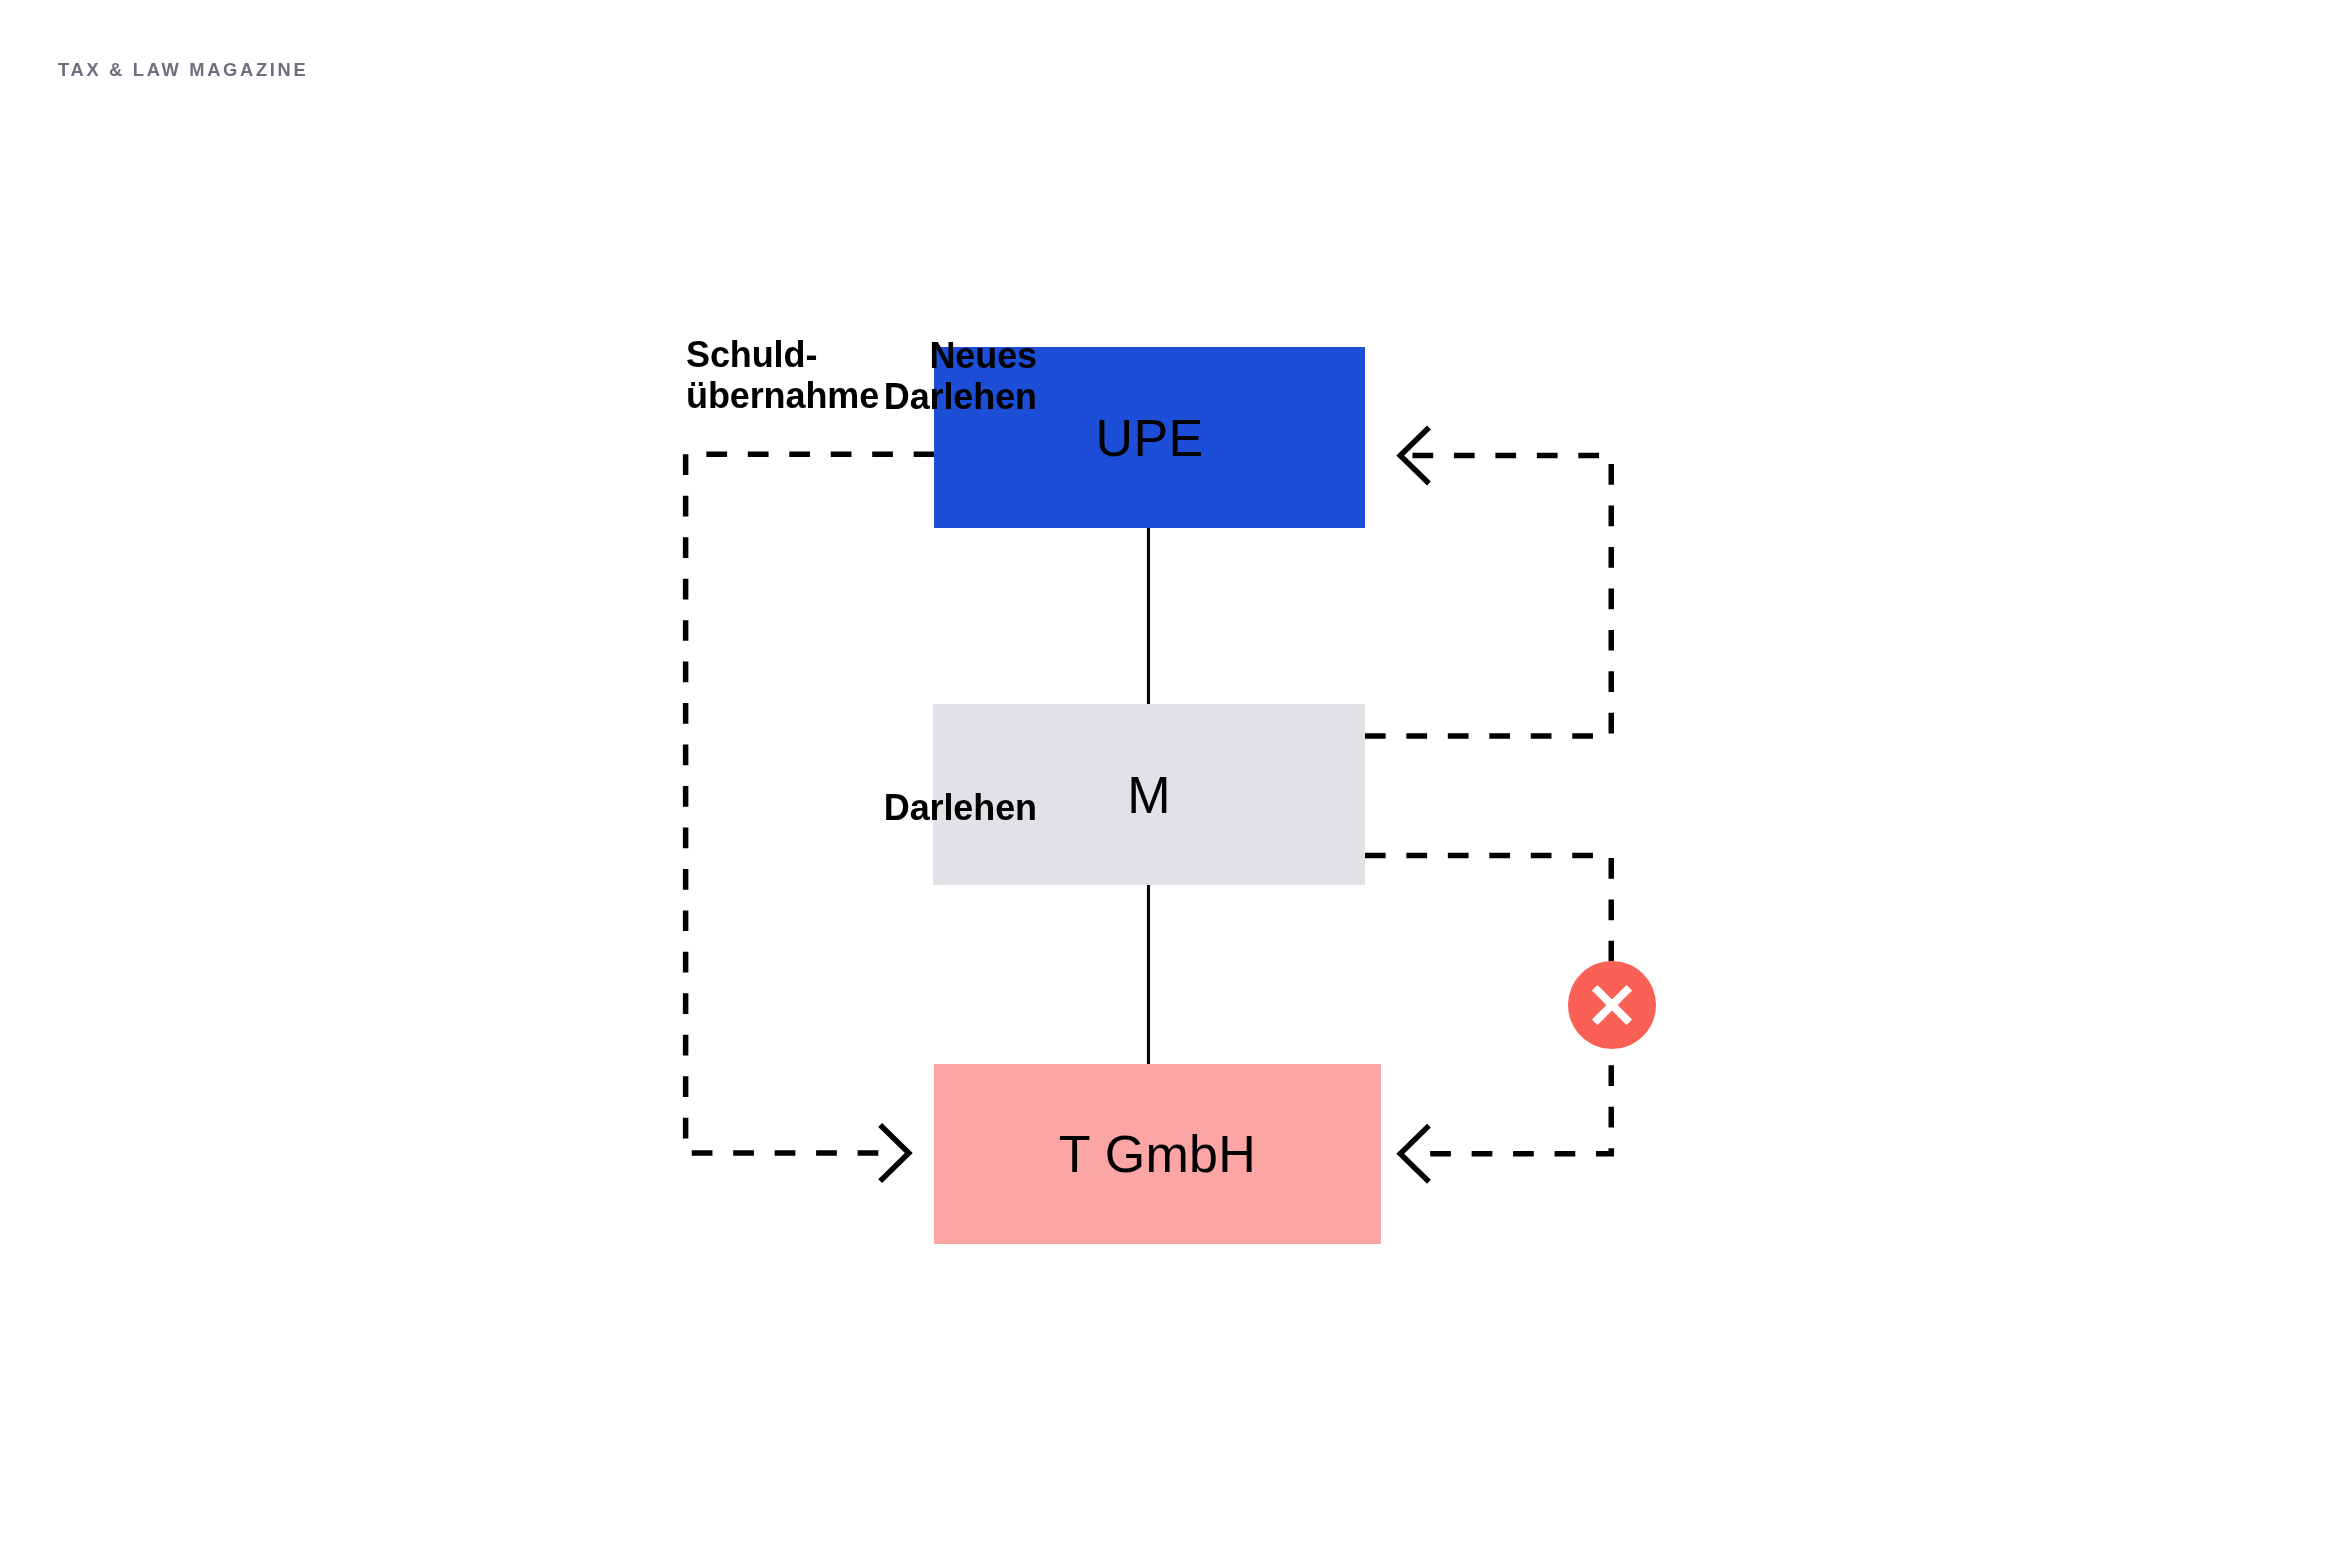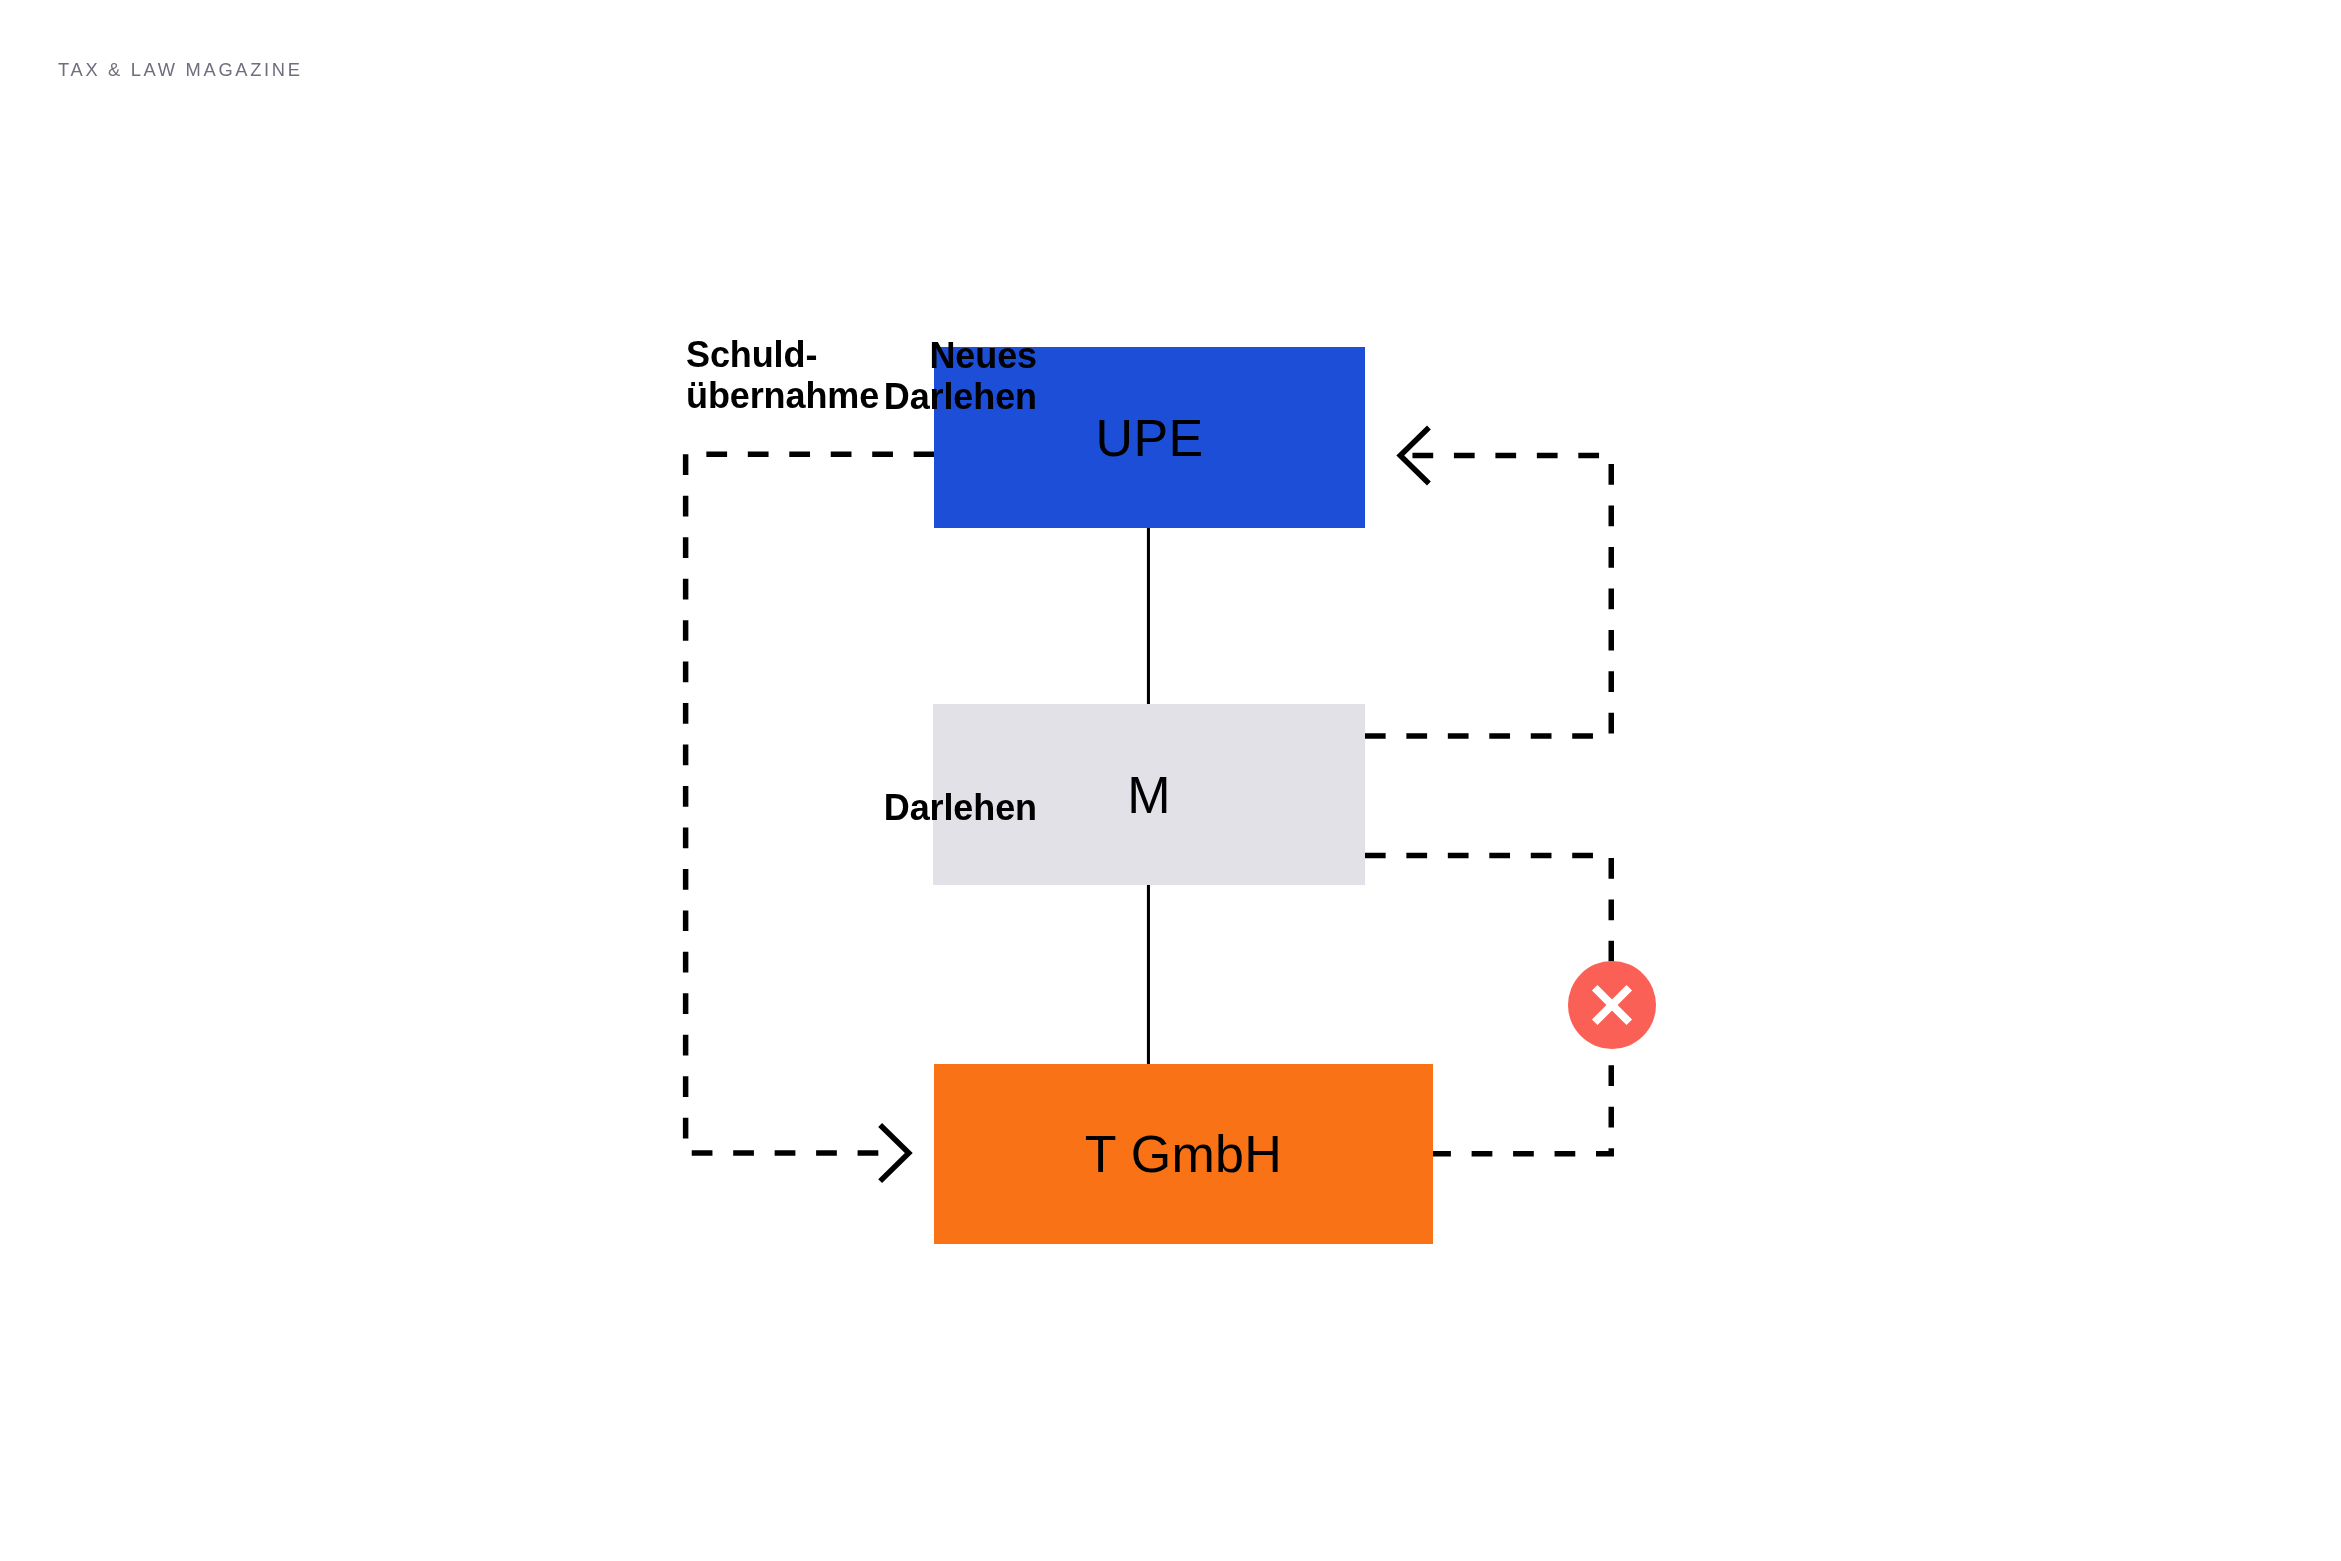--- a/index.html
+++ b/index.html
@@ -15,21 +15,21 @@
     overflow: hidden;
     font-family: "Liberation Sans", sans-serif;
   }
 
   
   #magazine-header {
     position: absolute;
     left: 58px;
     top: 59px;
     font-size: 18.3px;
-    font-weight: 400;
+    font-weight: 700;
     letter-spacing: 2.7px;
     color: #6e6e7d;
     white-space: nowrap;
   }
 
   
   #diagram-svg {
     position: absolute;
     left: 0;
     top: 0;
@@ -62,23 +62,23 @@
   #box-m {
     left: 933px;
     top: 704px;
     width: 432px;
     height: 181px;
     background: #e2e1e7;
   }
   #box-tgmbh {
     left: 934px;
     top: 1064px;
-    width: 499px;
+    width: 447px;
     height: 180px;
-    background: #f97316;
+    background: #fca5a5;
   }
 
   
   .flow-label {
     position: absolute;
     font-size: 36px;
     font-weight: 700;
     color: #000000;
     line-height: 1.14;
     letter-spacing: -0.1px;

